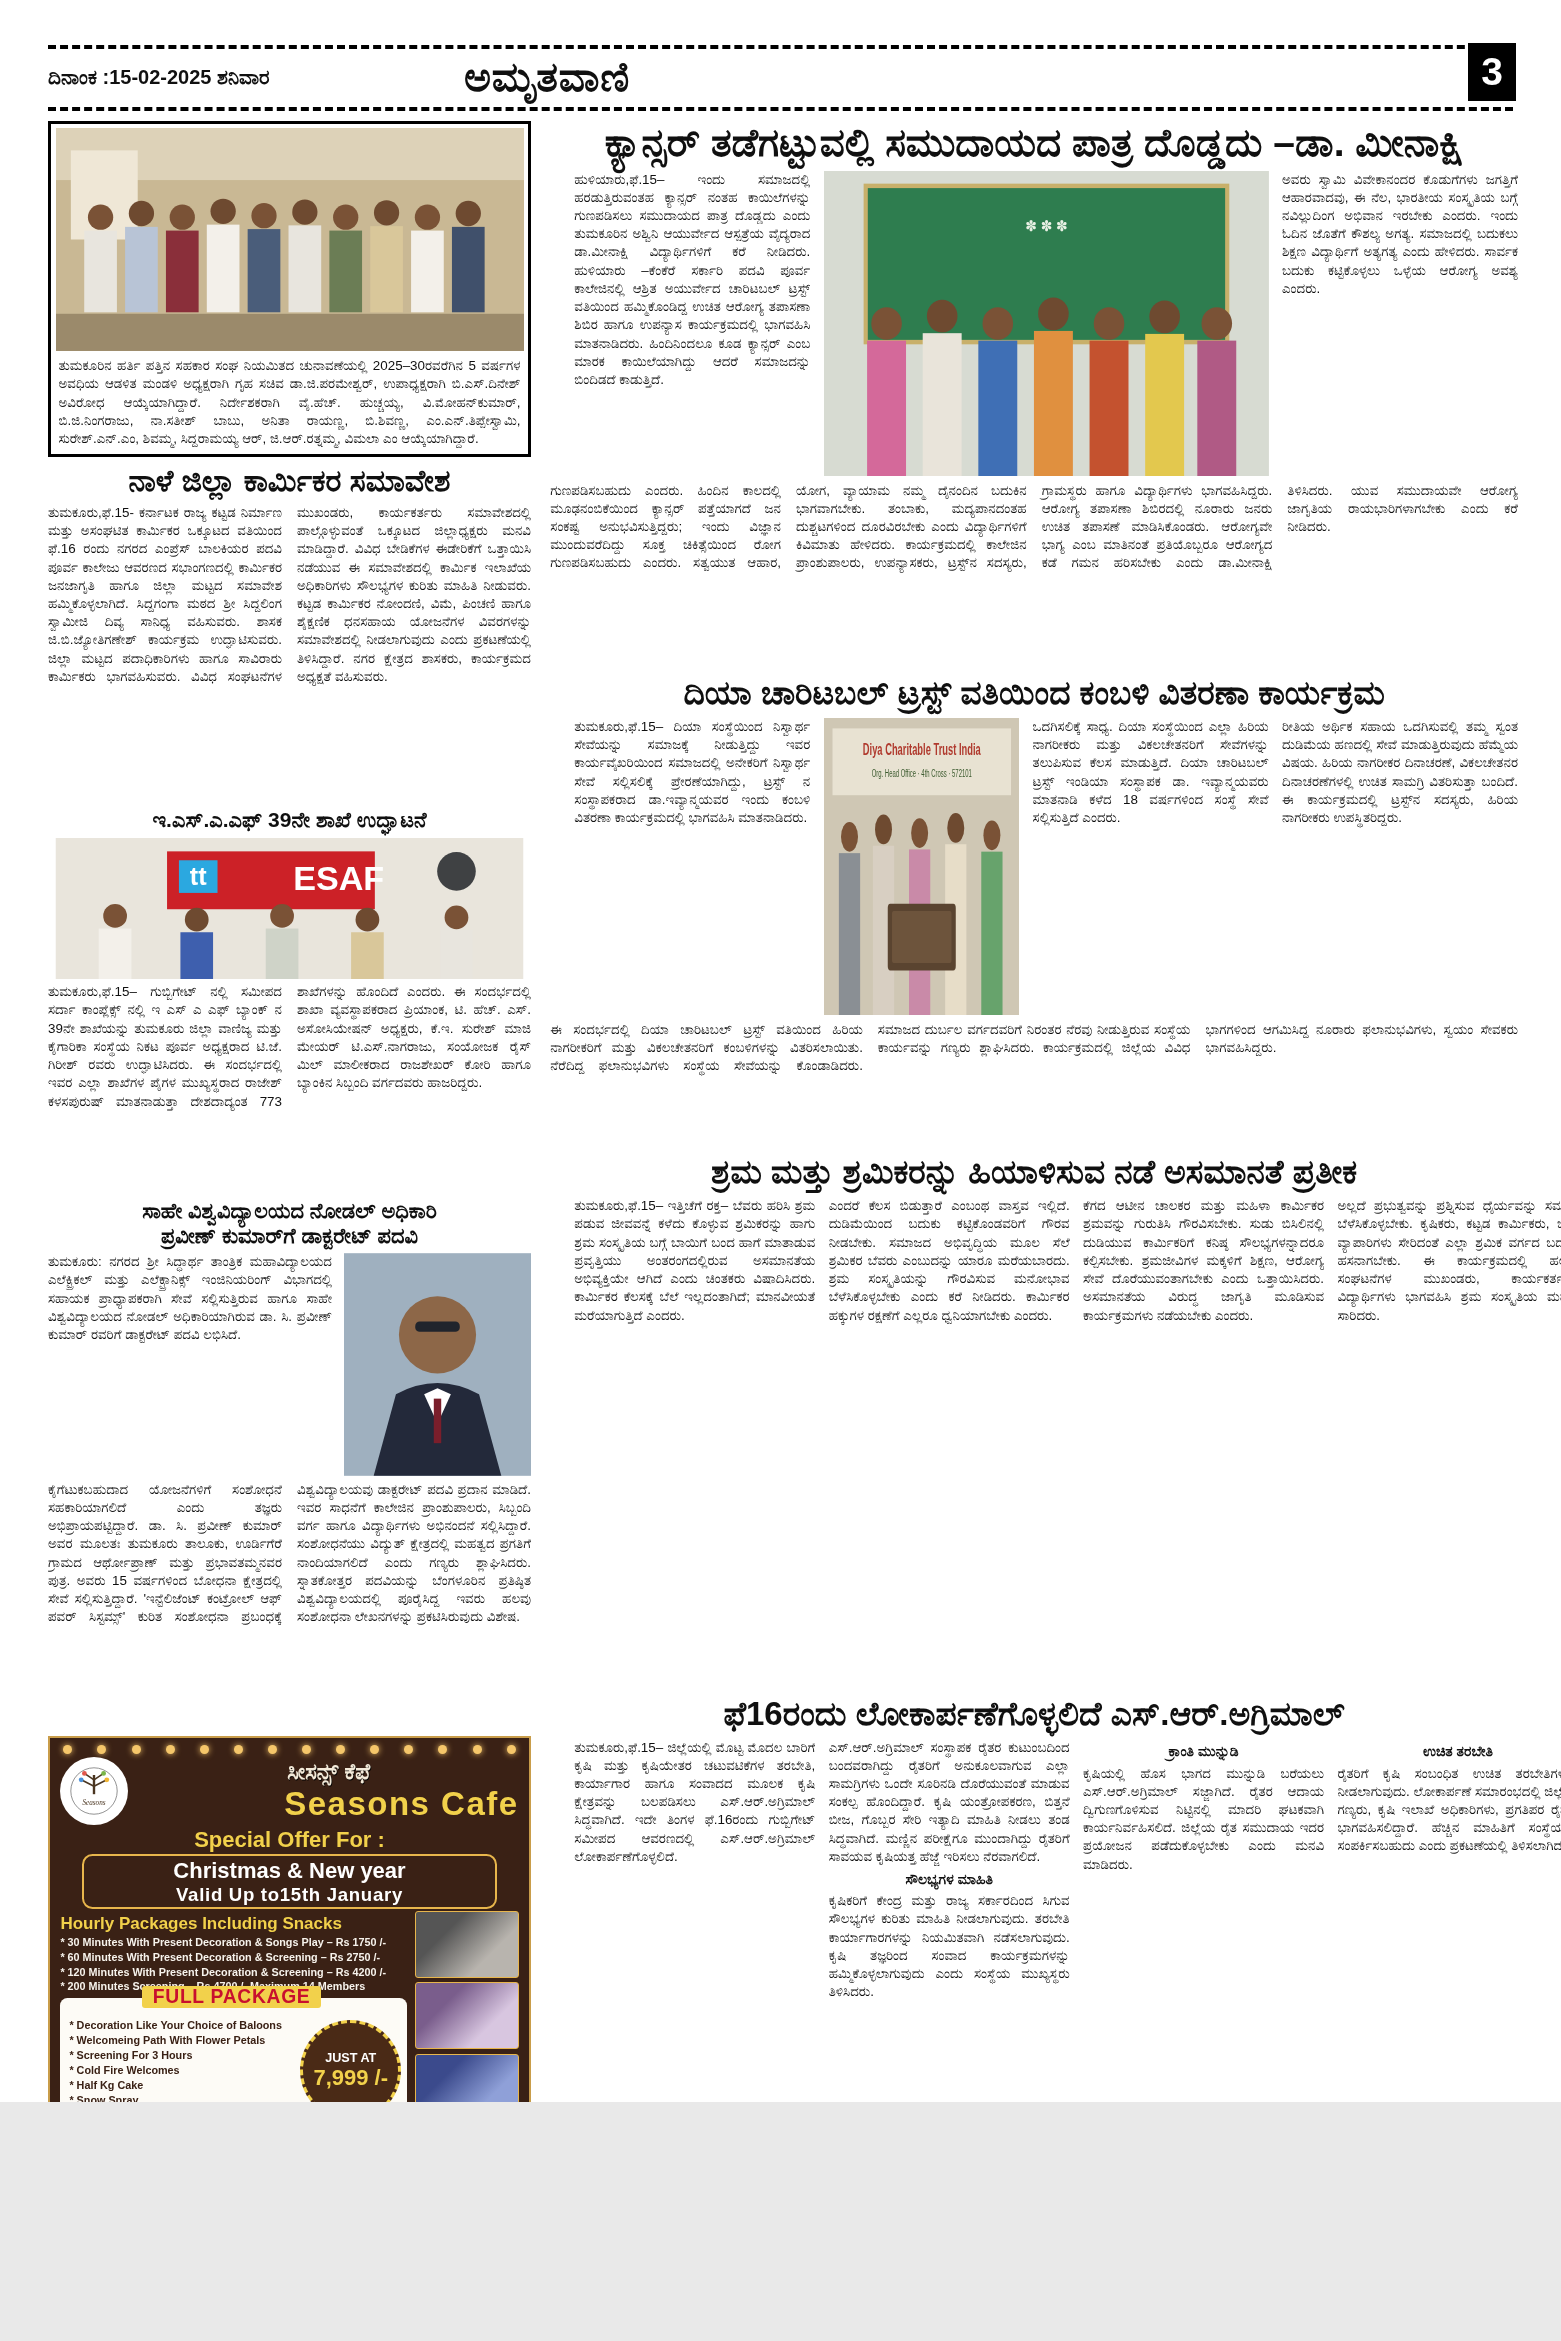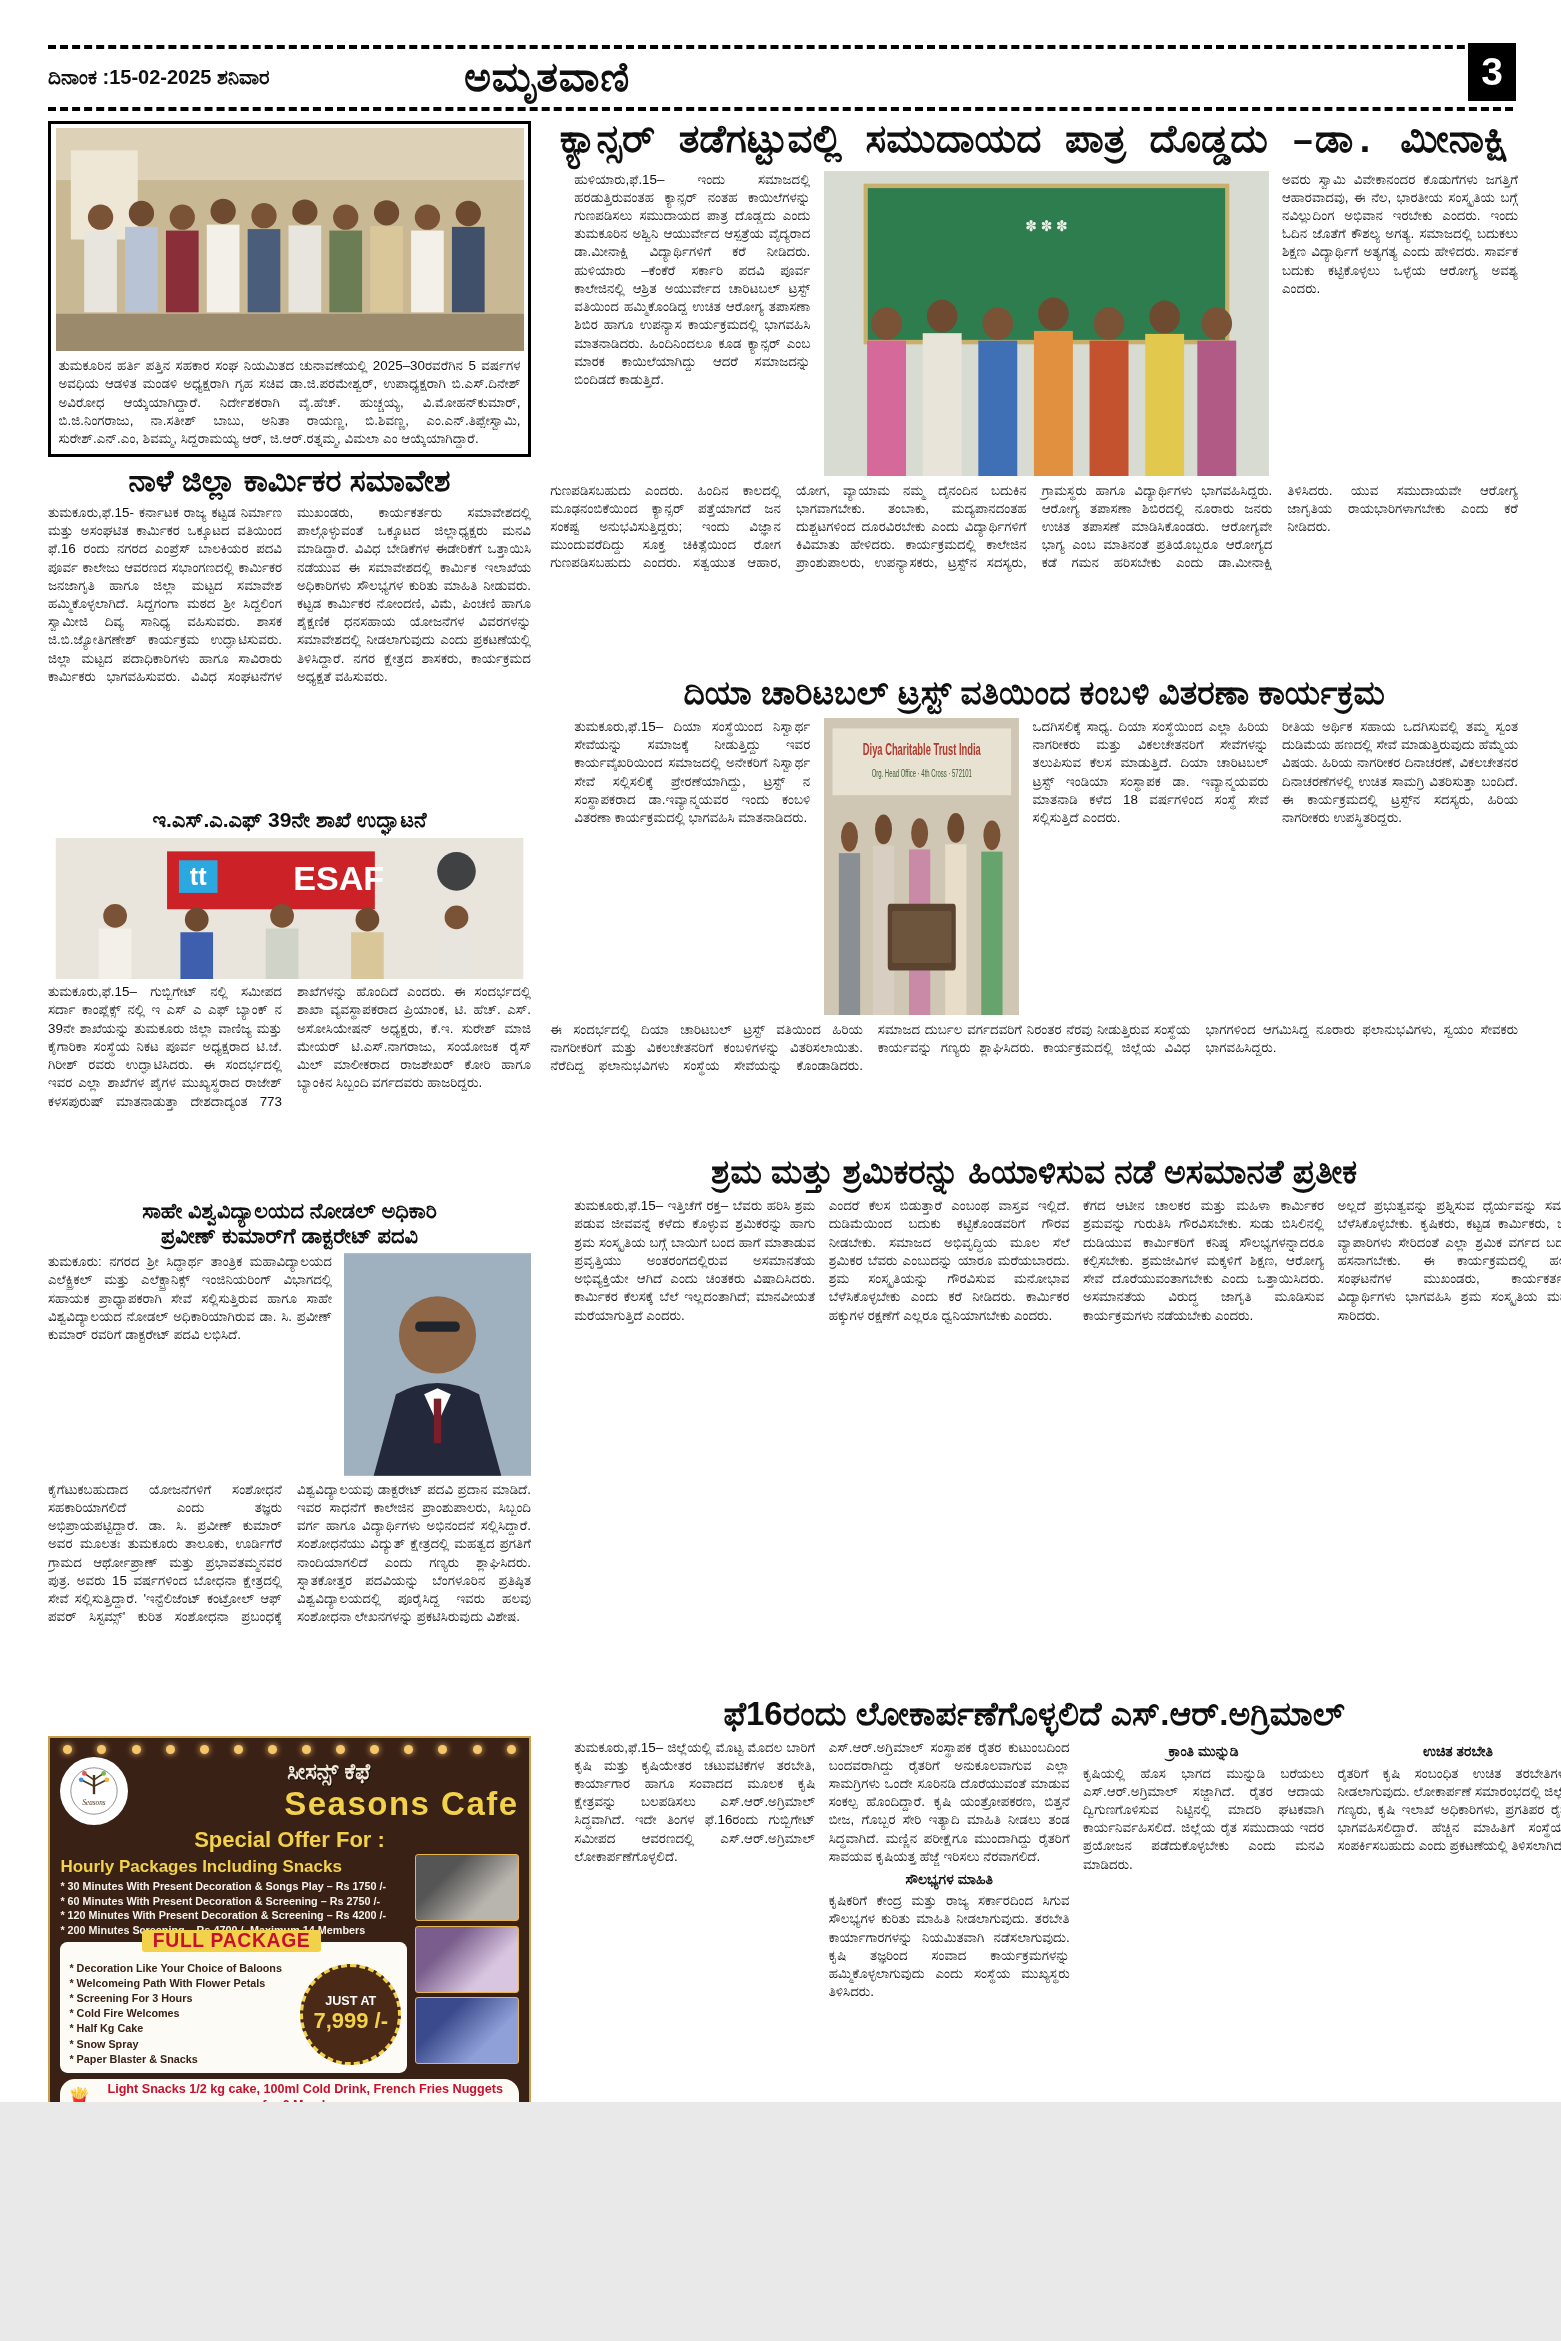--- a/index.html
+++ b/index.html
@@ -187,20 +187,24 @@
                 <circle cx="46" cy="16" r="3" fill="#f2b632"></circle>
               <text x="30" y="48" font-size="9" text-anchor="middle" fill="#4a3520" font-style="italic" font-family="Liberation Serif, serif">Seasons</text>
             </svg>
           </div>
           <div class="ad-head-text">
             <div class="ad-kn">ಸೀಸನ್ಸ್ ಕೆಫೆ</div>
             <div class="ad-en">Seasons Cafe</div>
           </div>
         </div>
         <div class="ad-offer">Special Offer For :</div>
+        <div class="ad-occ">
+          <div class="l1">Christmas &amp; New year</div>
+          <div class="l2">Valid Up to15th January</div>
+        </div>
         <div class="ad-main">
           <div class="ad-main-left">
             <div class="ad-pkg-title">Hourly Packages Including Snacks</div>
             <div class="ad-bullets">
               <div>* 30 Minutes With Present Decoration &amp; Songs Play –  Rs 1750 /-</div>
               <div>* 60 Minutes With Present Decoration &amp; Screening –  Rs 2750 /-</div>
               <div>* 120 Minutes With Present Decoration &amp; Screening –  Rs 4200 /-</div>
               <div>* 200 Minutes  Screening –  Rs 4700 /- Maximum 14 Members</div>
             </div>
             <div class="full-panel">
@@ -230,21 +234,21 @@
           <span style="font-size:19.3px;">🍟</span>
           <div class="txt">Light Snacks 1/2 kg cake, 100ml Cold Drink, French Fries Nuggets for 6 Members</div>
 
         </div>
 
       </div>
     </div>
 
     <div class="col-right">
 
-      <div class="hl hl-xl" style="margin-top:0;font-family:Liberation Mono, monospace;">ಕ್ಯಾನ್ಸರ್ ತಡೆಗಟ್ಟುವಲ್ಲಿ ಸಮುದಾಯದ ಪಾತ್ರ ದೊಡ್ಡದು –ಡಾ. ಮೀನಾಕ್ಷಿ</div>
+      <div class="hl hl-xl" style="margin-top:0;">ಕ್ಯಾನ್ಸರ್ ತಡೆಗಟ್ಟುವಲ್ಲಿ ಸಮುದಾಯದ ಪಾತ್ರ ದೊಡ್ಡದು –ಡಾ. ಮೀನಾಕ್ಷಿ</div>
       <div class="row3">
         <div class="txtcol body" style="height:305px;">ಹುಳಿಯಾರು,ಫೆ.15– ಇಂದು ಸಮಾಜದಲ್ಲಿ ಹರಡುತ್ತಿರುವಂತಹ ಕ್ಯಾನ್ಸರ್ ನಂತಹ ಕಾಯಿಲೆಗಳನ್ನು ಗುಣಪಡಿಸಲು ಸಮುದಾಯದ ಪಾತ್ರ ದೊಡ್ಡದು ಎಂದು ತುಮಕೂರಿನ ಅಶ್ವಿನಿ ಆಯುರ್ವೇದ ಆಸ್ಪತ್ರೆಯ ವೈದ್ಯರಾದ ಡಾ.ಮೀನಾಕ್ಷಿ ವಿದ್ಯಾರ್ಥಿಗಳಿಗೆ ಕರೆ ನೀಡಿದರು. ಹುಳಿಯಾರು –ಕೆಂಕೆರೆ ಸರ್ಕಾರಿ ಪದವಿ ಪೂರ್ವ ಕಾಲೇಜಿನಲ್ಲಿ ಆಶ್ರಿತ ಅಯುರ್ವೇದ ಚಾರಿಟಬಲ್ ಟ್ರಸ್ಟ್ ವತಿಯಿಂದ ಹಮ್ಮಿಕೊಂಡಿದ್ದ ಉಚಿತ ಆರೋಗ್ಯ ತಪಾಸಣಾ ಶಿಬಿರ ಹಾಗೂ ಉಪನ್ಯಾಸ ಕಾರ್ಯಕ್ರಮದಲ್ಲಿ ಭಾಗವಹಿಸಿ ಮಾತನಾಡಿದರು. ಹಿಂದಿನಿಂದಲೂ ಕೂಡ ಕ್ಯಾನ್ಸರ್ ಎಂಬ ಮಾರಕ ಕಾಯಿಲೆಯಾಗಿದ್ದು ಆದರೆ ಸಮಾಜದನ್ನು ಬಿಂದಿಡದೆ ಕಾಡುತ್ತಿದೆ.</div>
         <svg class="midphoto" viewBox="0 0 640 410" preserveAspectRatio="none" style="height:305px;">
           <rect width="640" height="410" fill="#d7dbd2"></rect>
           <rect x="60" y="20" width="520" height="210" fill="#2e7d4f"></rect>
           <rect x="60" y="20" width="520" height="210" fill="none" stroke="#c8b06a" stroke-width="6"></rect>
           <text x="320" y="80" font-size="20" fill="#e8f0e4" text-anchor="middle" font-family="Liberation Sans, sans-serif">✽ ✽ ✽</text>
           <g>
             <circle cx="90" cy="205" r="22" fill="#7a5236"></circle>
               <rect x="62" y="228" width="56" height="182" fill="#d4699a"></rect>

